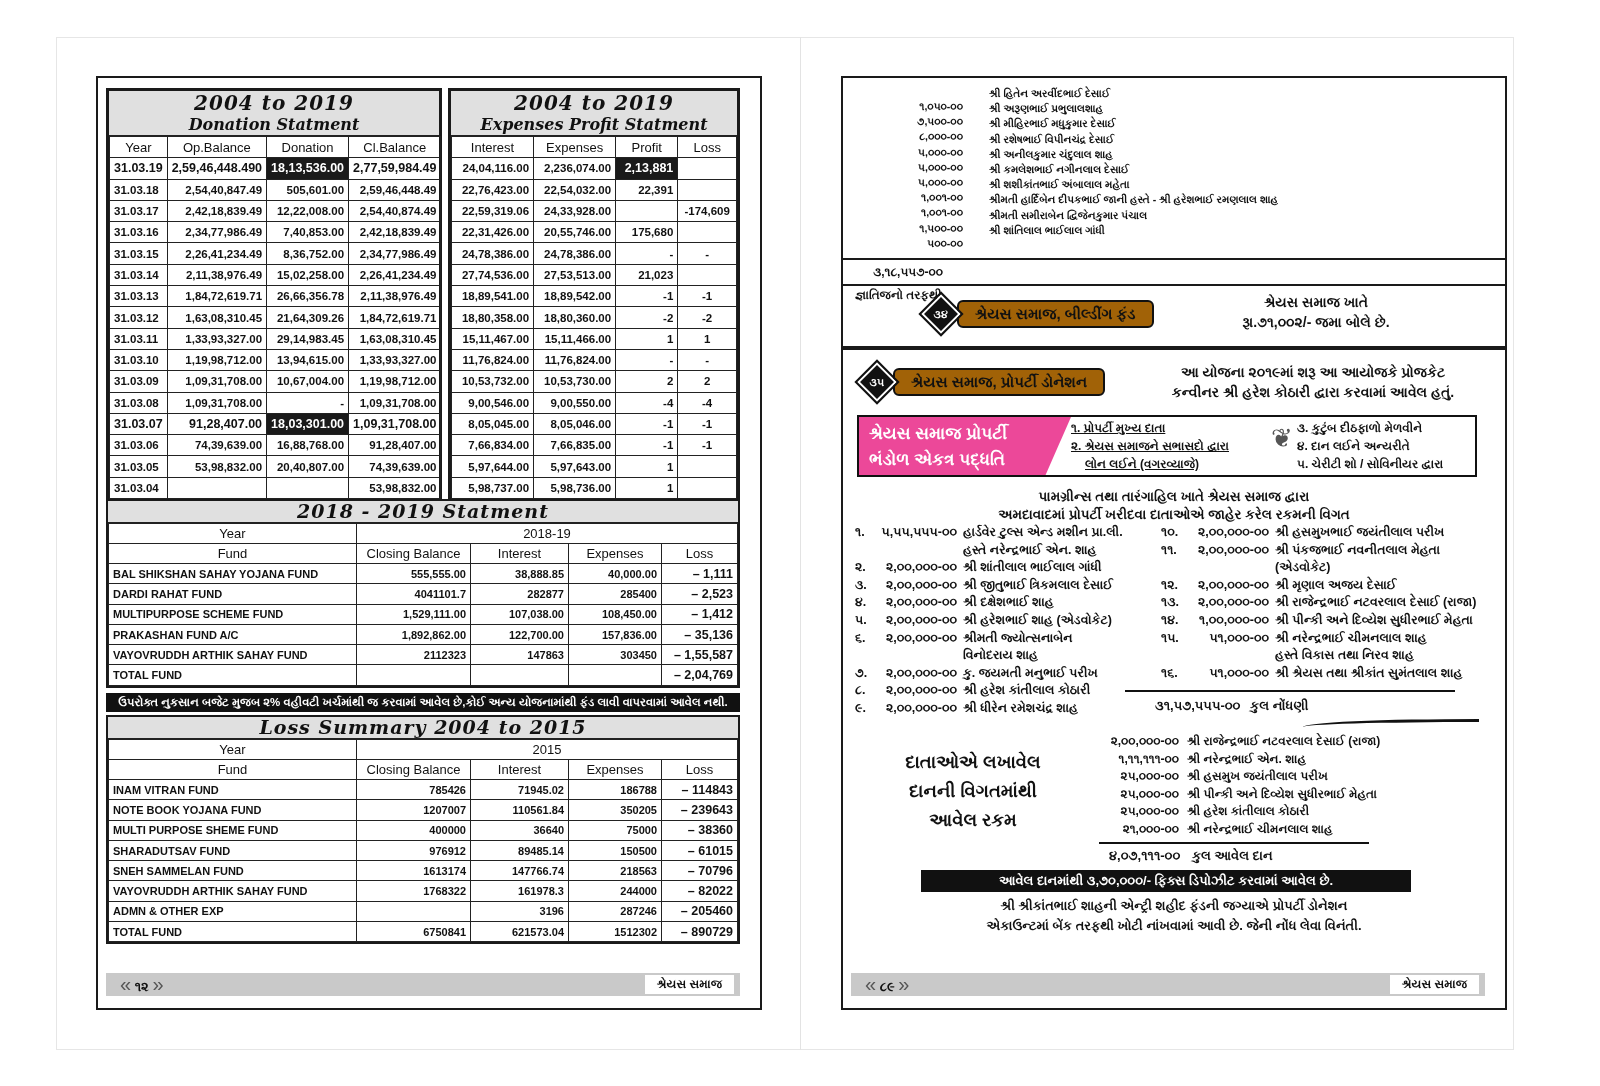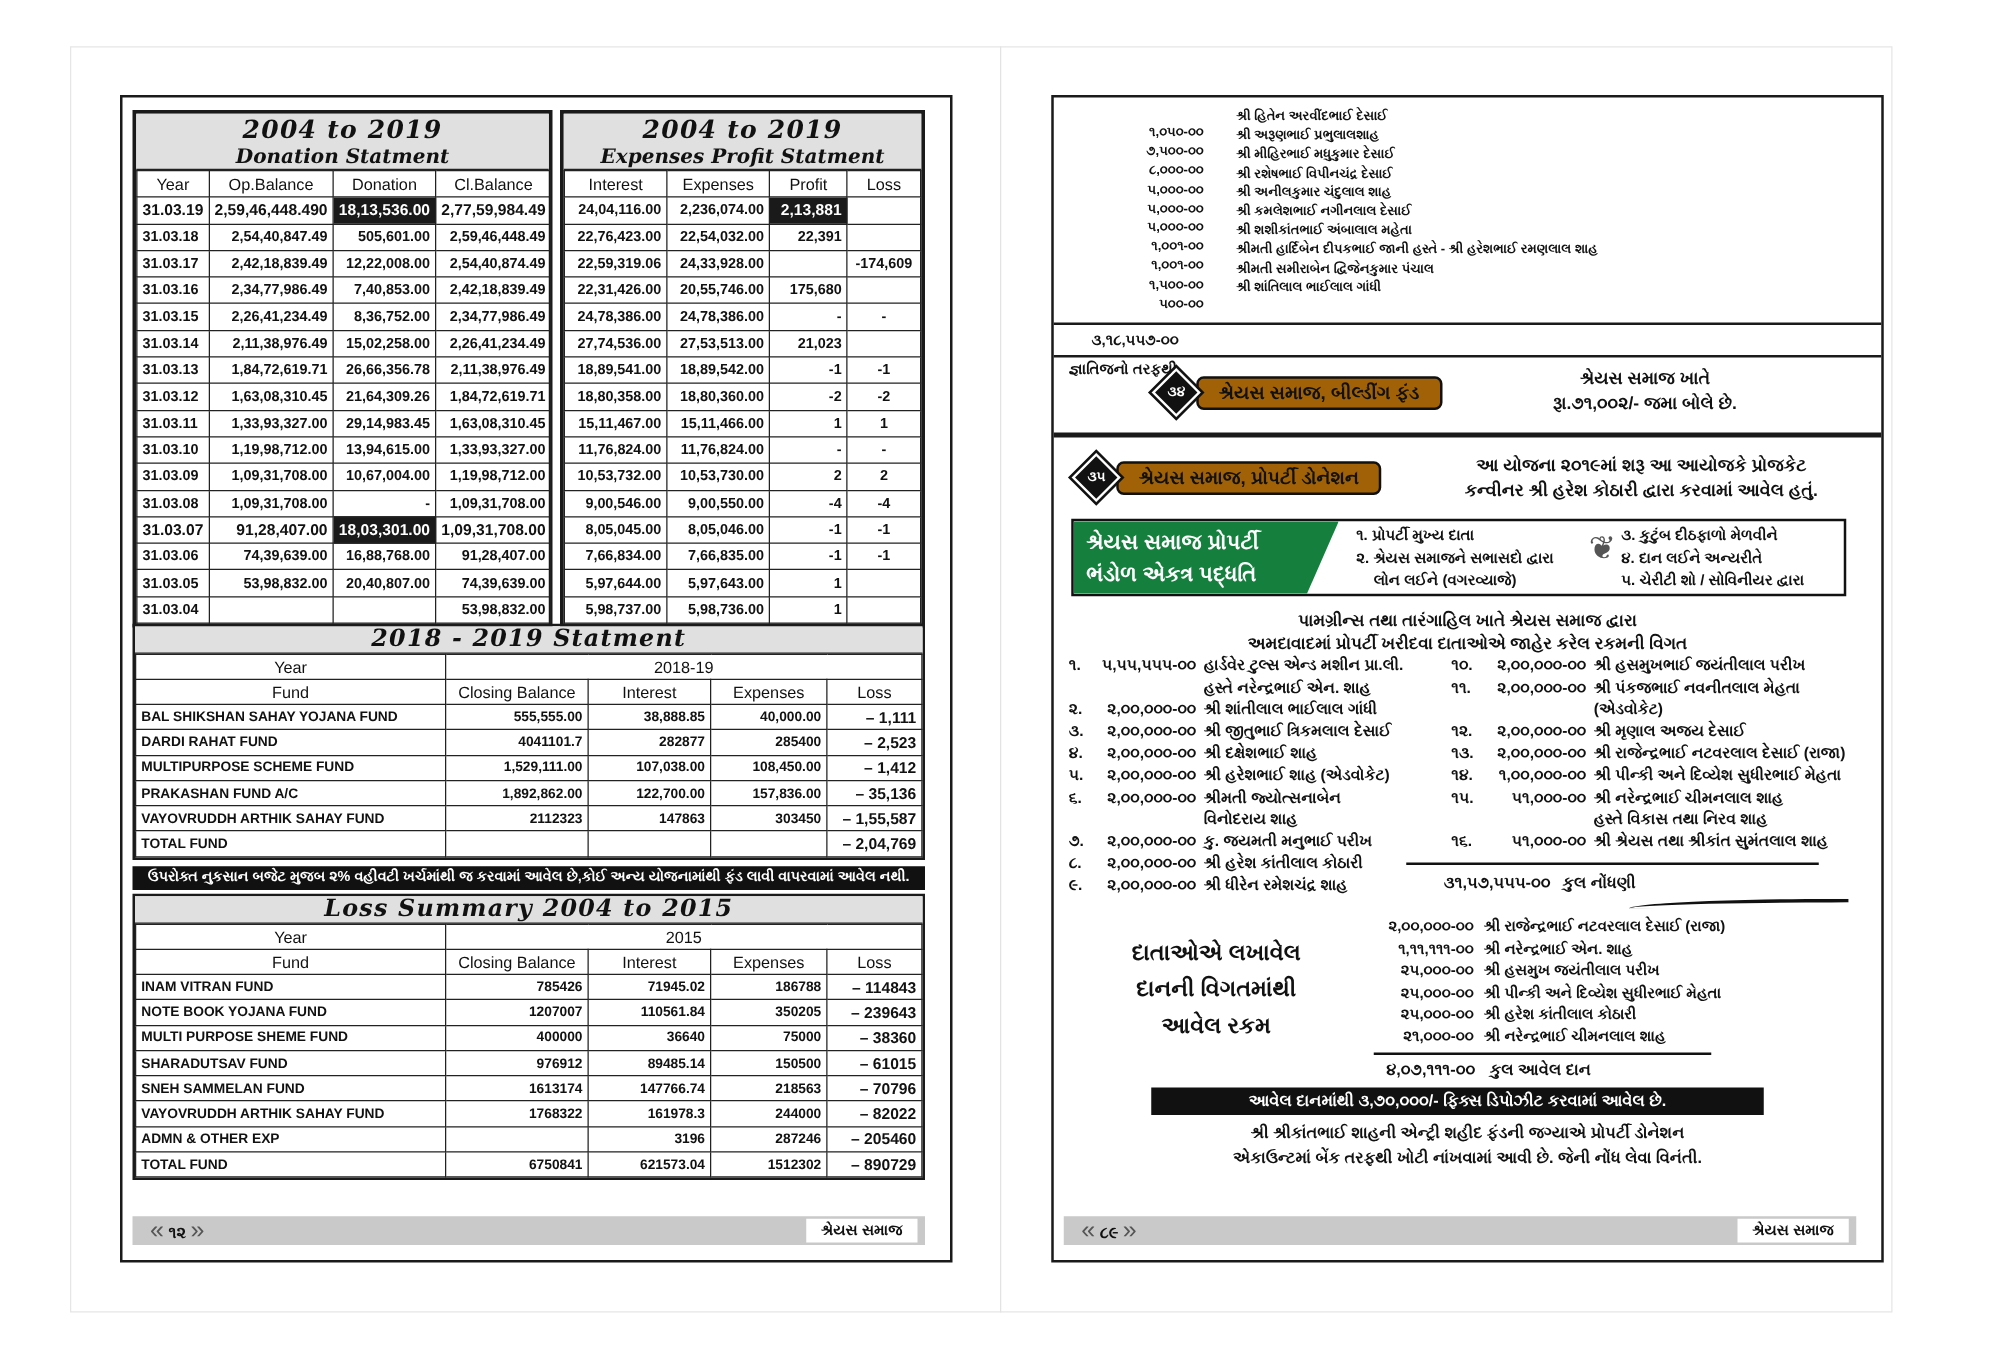--- a/index.html
+++ b/index.html
@@ -57,21 +57,21 @@
   .community-row { position: absolute; left: 0; top: 183px; width: 100%; height: 23px; display: flex; font-size: 12px; font-weight: bold; line-height: 23px; flex-direction: column; }
   .community-row .amt { width: 112px; text-align: right; padding-right: 12px; }
 
   .scheme { position: absolute; display: flex; align-items: center; }
   .diamond { width: 28px; height: 28px; background: #111; transform: rotate(45deg); display: flex; align-items: center; justify-content: center; border: 2px solid #fff; outline: 2px solid #111; }
   .diamond span { transform: rotate(-45deg); color: #fff; font-size: 11px; font-weight: bold; }
   .scheme-label { border: 2px solid #111; border-radius: 6px; padding: 3px 16px; font-size: 15px; font-weight: bold; margin-left: 2px; background: #a16207; }
   .scheme-note { position: absolute; text-align: center; font-size: 14px; font-weight: bold; line-height: 20px; }
 
   .method-box { position: absolute; left: 14px; top: 337px; width: 620px; height: 62px; border: 2px solid #111; }
-  .method-title { position: absolute; left: 0; top: 0; width: 212px; height: 58px; background: #15803d; color: #fff; font-size: 17px; font-weight: bold; line-height: 26px; padding: 4px 0 0 10px; clip-path: polygon(0 0, 100% 0, 88% 100%, 0 100%); }
+  .method-title { position: absolute; left: 0; top: 0; width: 212px; height: 58px; background: #ec4899; color: #fff; font-size: 17px; font-weight: bold; line-height: 26px; padding: 4px 0 0 10px; clip-path: polygon(0 0, 100% 0, 88% 100%, 0 100%); }
   .method-col { position: absolute; top: 2px; font-size: 12px; font-weight: bold; line-height: 18px; }
   .flourish { position: absolute; left: 412px; top: 6px; font-size: 26px; color: #555; }
 
   .pledge-heading { position: absolute; left: 0; top: 410px; width: 100%; text-align: center; font-size: 13.5px; font-weight: bold; line-height: 18px; }
   .pledge-col { position: absolute; top: 446px; }
   .pledge-row { display: flex; font-size: 12.5px; font-weight: bold; line-height: 17.6px; white-space: nowrap; }
   .pledge-row .no { width: 24px; }
   .pledge-row .amt { width: 84px; text-align: right; padding-right: 6px; }
   .pledge-col.c2 .pledge-row .no { width: 30px; }
   .pledge-cont { padding-left: 108px; }
@@ -571,21 +571,21 @@
   <div class="scheme-note" style="left:300px;top:284px;width:340px;">
     <div>આ યોજના ૨૦૧૯માં શરૂ આ આયોજકે પ્રોજકેટ</div>
     <div>કન્વીનર શ્રી હરેશ કોઠારી દ્વારા કરવામાં આવેલ હતું.</div>
   </div>
 
   <div class="method-box">
     <div class="method-title">
       <div>શ્રેયસ સમાજ પ્રોપર્ટી</div>
       <div>ભંડોળ એકત્ર પદ્ધતિ</div>
     </div>
-    <div class="method-col" style="left:226px;" id="method-col1">
+    <div class="method-col" style="left:212px;text-decoration:underline;" id="method-col1">
         <div>૧. પ્રોપર્ટી મુખ્ય દાતા</div>
         <div>૨. શ્રેયસ સમાજને સભાસદો દ્વારા</div>
         <div style="padding-left: 14px;">લોન લઈને (વગરવ્યાજે)</div>
       </div>
     <div class="flourish">❦</div>
     <div class="method-col" style="left:438px;" id="method-col2">
         <div>૩. કુટુંબ દીઠફાળો મેળવીને</div>
         <div>૪. દાન લઈને અન્યરીતે</div>
         <div>૫. ચેરીટી શો / સોવિનીયર દ્વારા</div>
       </div>

